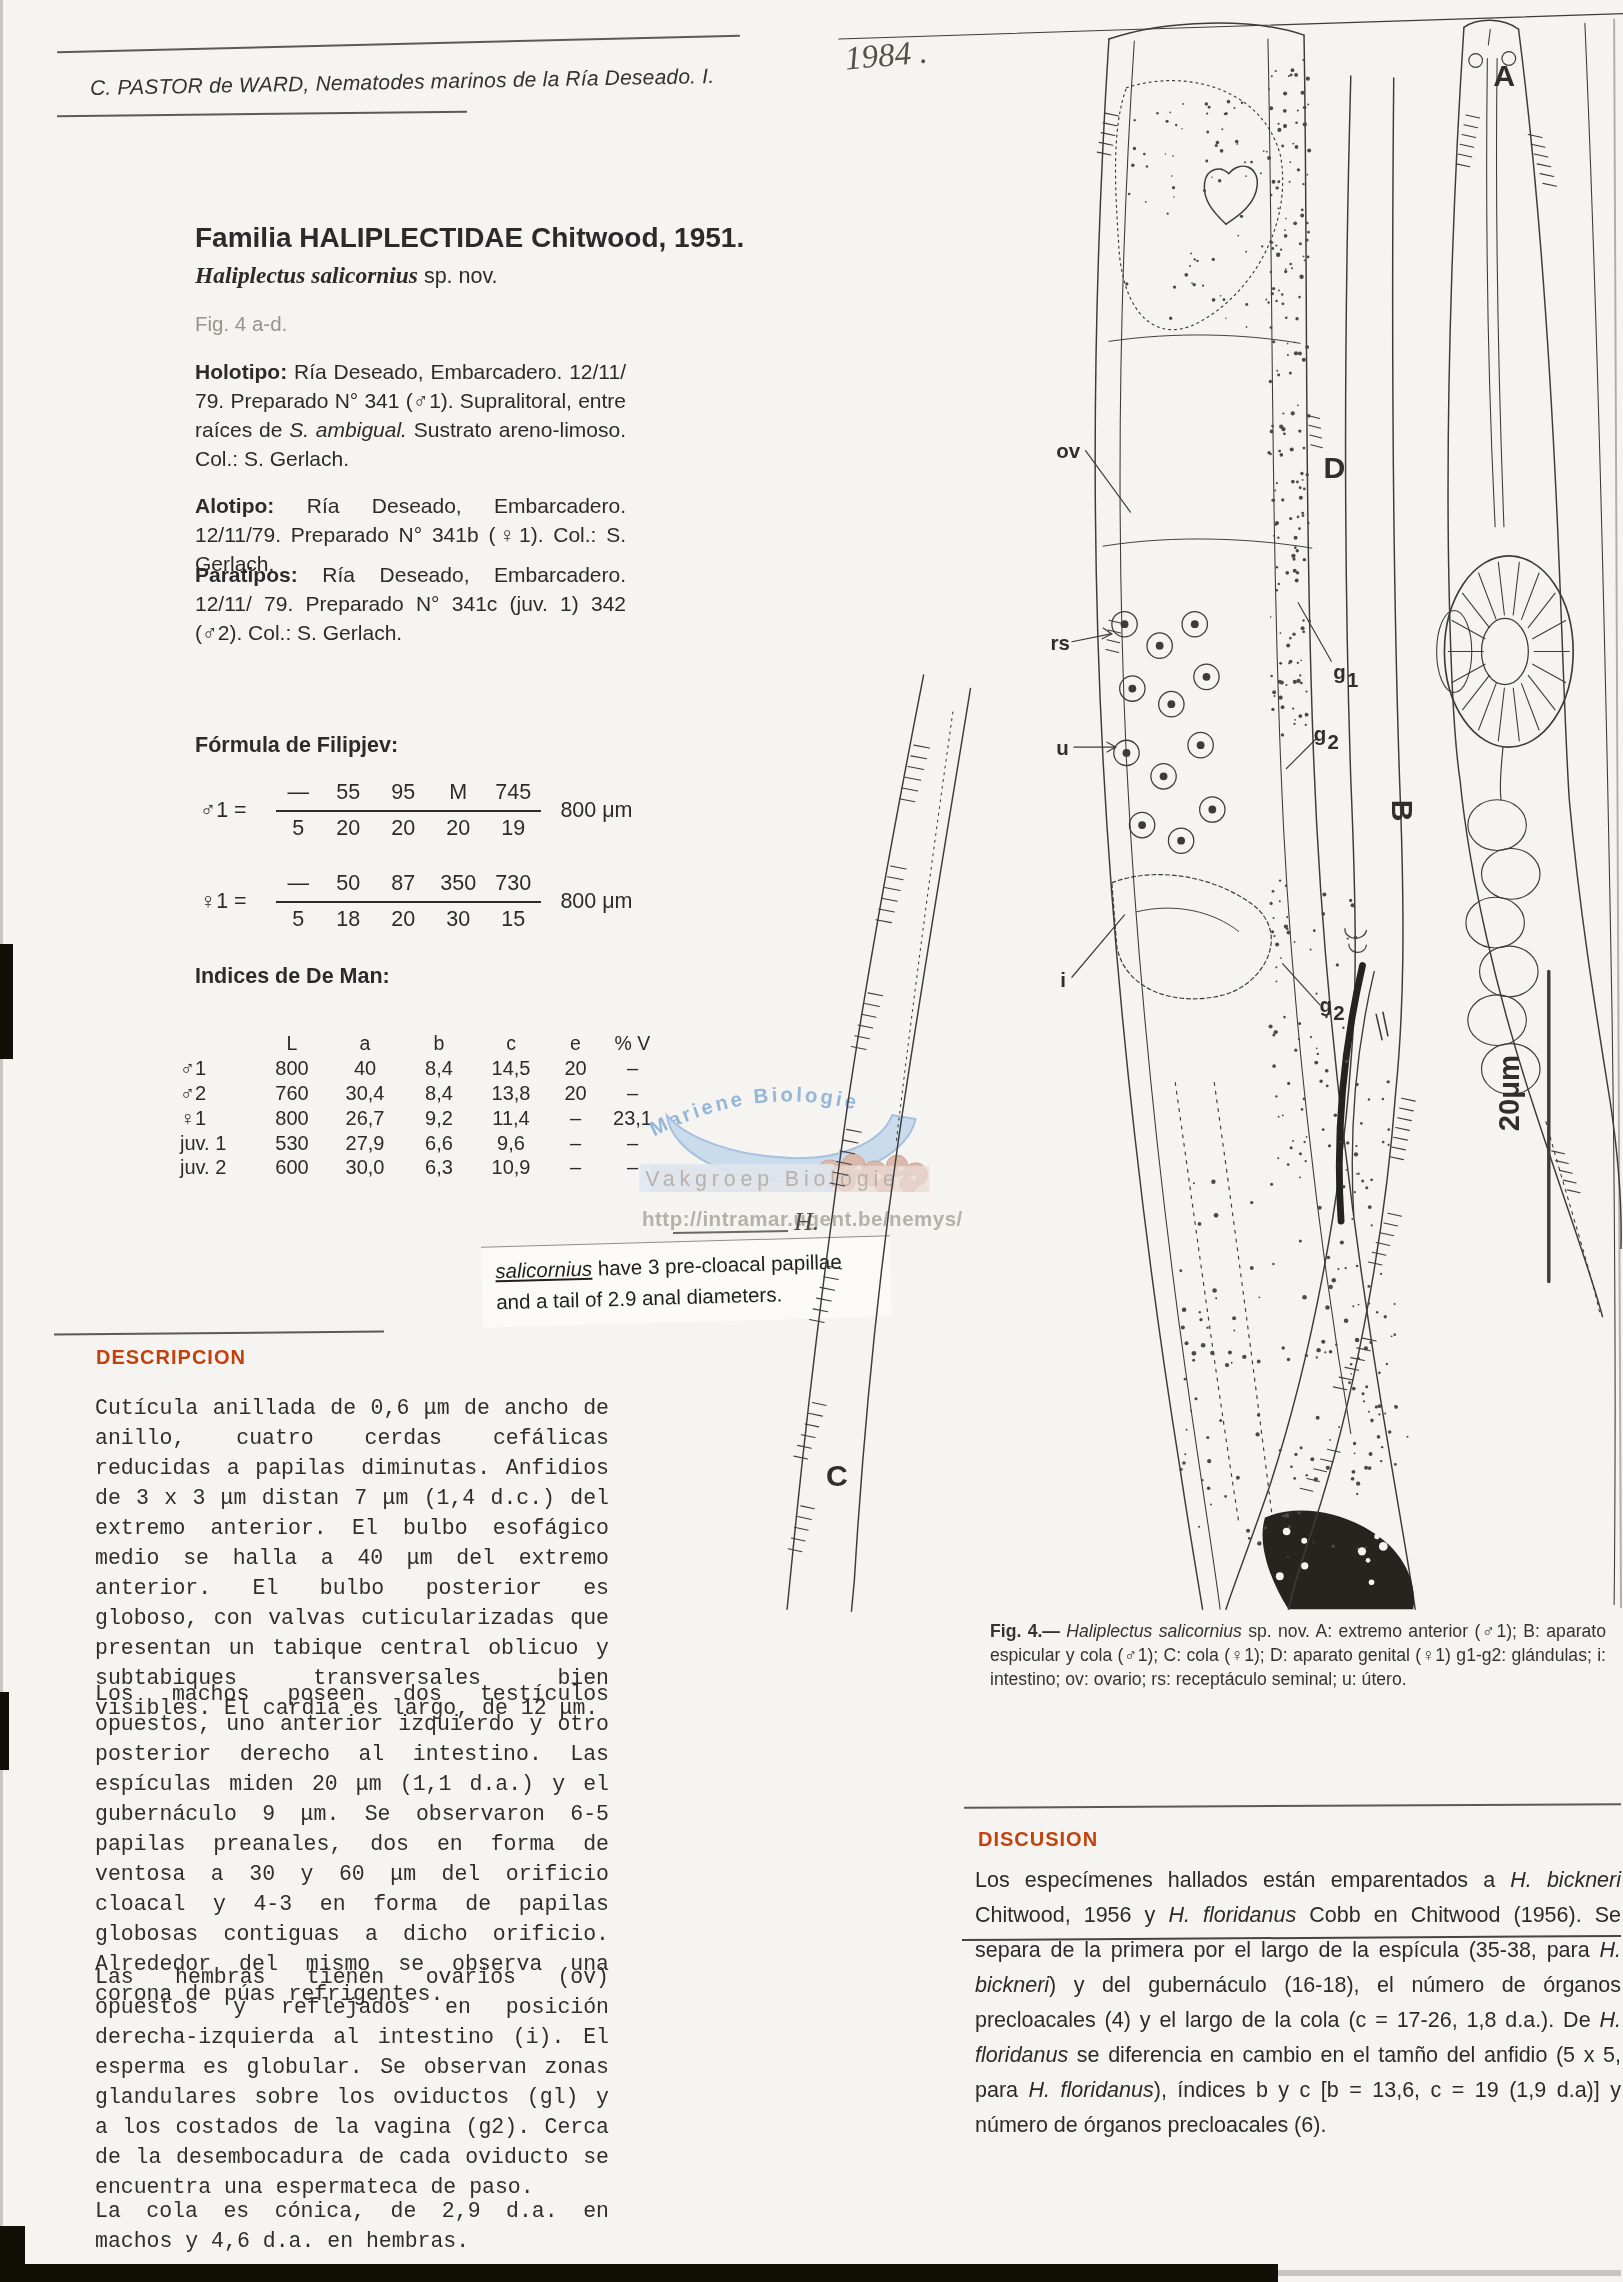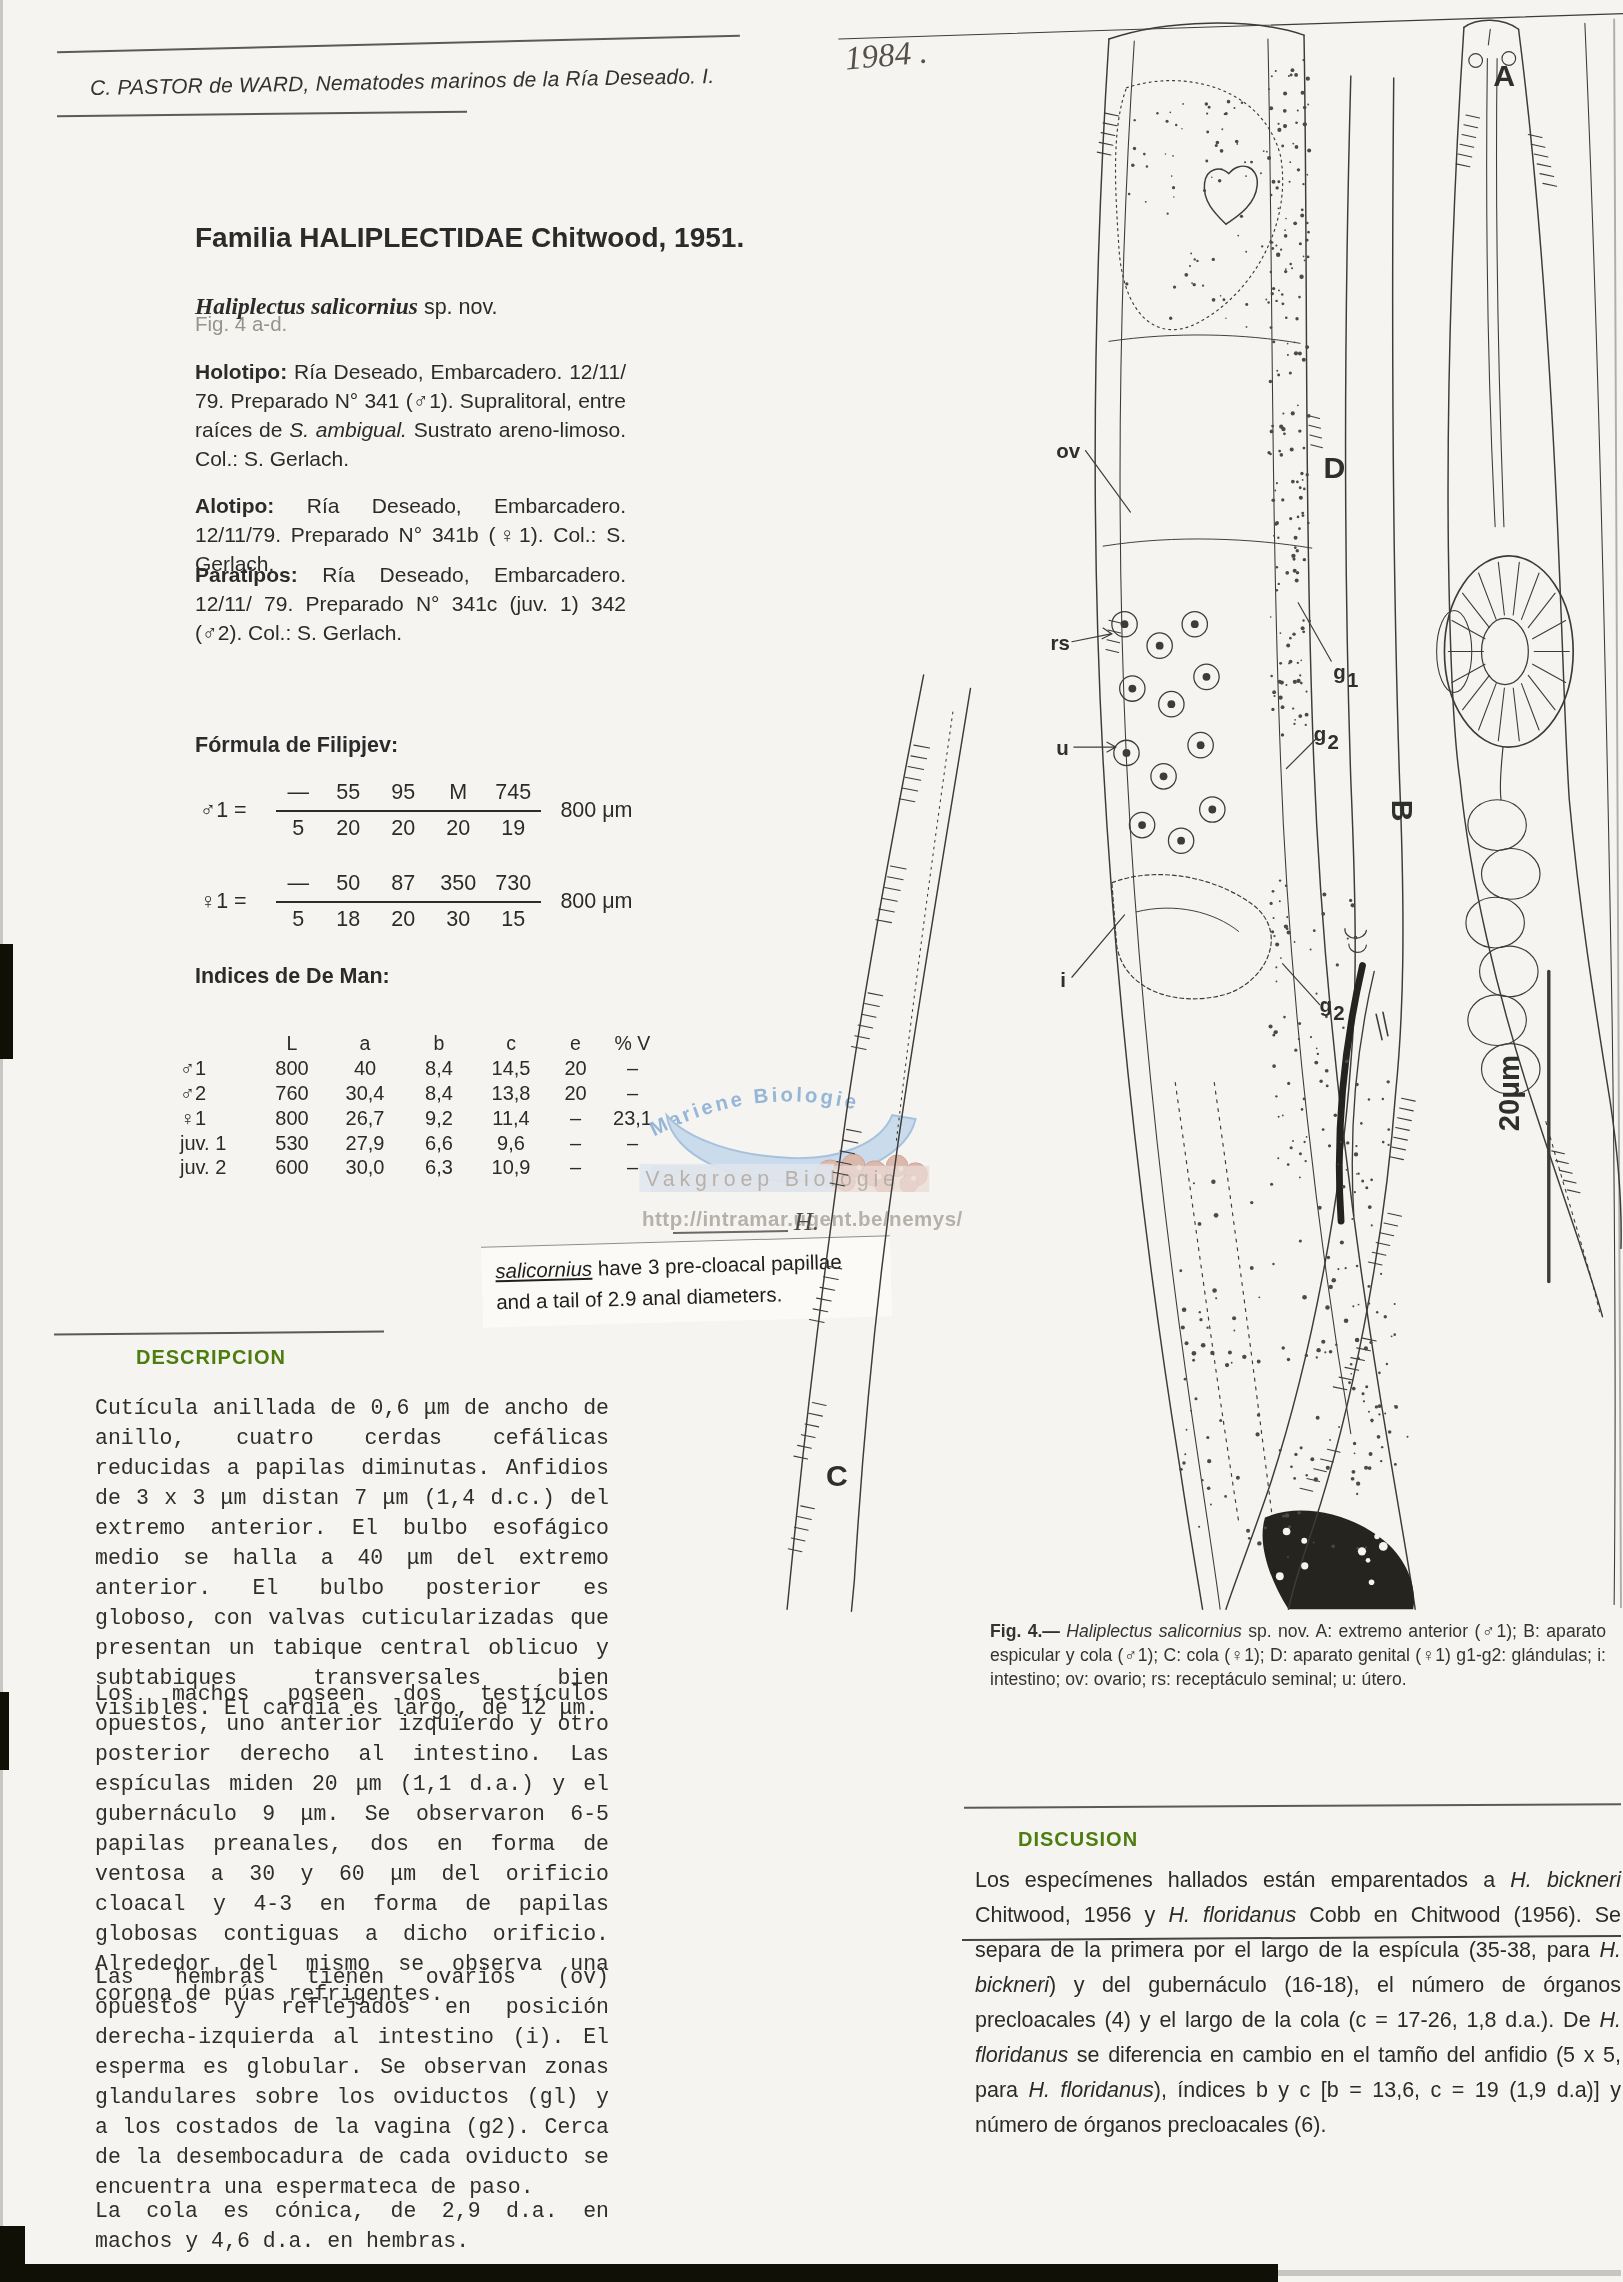--- a/index.html
+++ b/index.html
@@ -26,21 +26,21 @@
   .frac .den{padding-top:3.9px;}
   .fcell{width:55px;text-align:center;}
   .fcell:first-child{width:45px;}
   .funit{margin-left:6px;}
   .deman-table{display:grid;grid-template-columns:78px 68px 78px 70px 74px 55px 59px;row-gap:2.9px;font-size:20px;}
   .deman-table span{text-align:center;height:22px;}
   .deman-table .rowlab{text-align:left;}
   .deman-table .hdr{font-size:19.5px;}
   
   .parcol{width:514px;font-size:21.5px;line-height:30px;text-align:justify;color:#2e2e2e;font-family:Liberation Mono, monospace;}
-  .heading{font-weight:bold;font-size:20px;letter-spacing:1px;color:#4d7c0f;margin-left:40px;}
+  .heading{font-weight:bold;font-size:20px;letter-spacing:1px;color:#c2410c;}
   .discol{width:646px;font-size:21.5px;line-height:35px;text-align:justify;}
   .caption{width:616px;font-size:17.6px;line-height:24px;text-align:justify;color:#333;}
   .caption .lead{font-weight:bold;}
   .caption .sp{font-style:italic;}
   
   .slip{background:#fbfaf7;border-top:1.5px solid #8f8d88;transform:rotate(-1.6deg);
         padding:7.8px 13.7px 9.8px 13.7px;font-size:20.5px;line-height:31px;color:#1f1f1f;width:382px;}
   .slip .itund{font-style:italic;text-decoration:underline;}
   
   .wm{pointer-events:none;}
@@ -63,21 +63,21 @@
   <div class="edge-black" style="left:0;top:2226px;width:25px;height:57px;"></div>
   <div class="edge-black" style="left:7.8px;top:2264px;width:1270px;height:18.5px;"></div>
   <div class="abs" style="left:1278px;top:2270px;width:343px;height:5.9px;background:#c8c6c1;"></div>
 
   <div class="rule" style="left:57px;top:43px;width:683px;transform:rotate(-1.4deg);"></div>
   <div class="abs running-title" style="left:90px;top:70px;">C. PASTOR de WARD, Nematodes marinos de la Ría Deseado. I.</div>
   <div class="abs hand-year" style="left:845px;top:37px;">1984 .</div>
   <div class="rule" style="left:57px;top:113px;width:410px;transform:rotate(-0.6deg);"></div>
 
   <div class="abs family-line" style="left:195px;top:222px;">Familia HALIPLECTIDAE Chitwood, 1951.</div>
-  <div class="abs species-line" style="left:195px;top:293px;">
+  <div class="abs species-line" style="left:195px;top:262px;">
     <span class="species-name">Haliplectus salicornius</span><span> sp. nov.</span>
   </div>
   <div class="abs figref" style="left:195px;top:312px;">Fig. 4 a-d.</div>
 
   <div class="abs typeblock" style="left:195px;top:357px;">
     <span class="b">Holotipo:</span><span> Ría Deseado, Embarcadero. 12/11/ 79. Preparado N° 341 (♂1). Supralitoral, entre raíces de </span><span class="it">S. ambigual.</span><span> Sustrato areno-limoso. Col.: S. Gerlach.</span>
   </div>
   <div class="abs typeblock" style="left:195px;top:491px;">
     <span class="b">Alotipo:</span><span> Ría Deseado, Embarcadero. 12/11/79. Preparado N° 341b (♀1). Col.: S. Gerlach.</span>
   </div>

